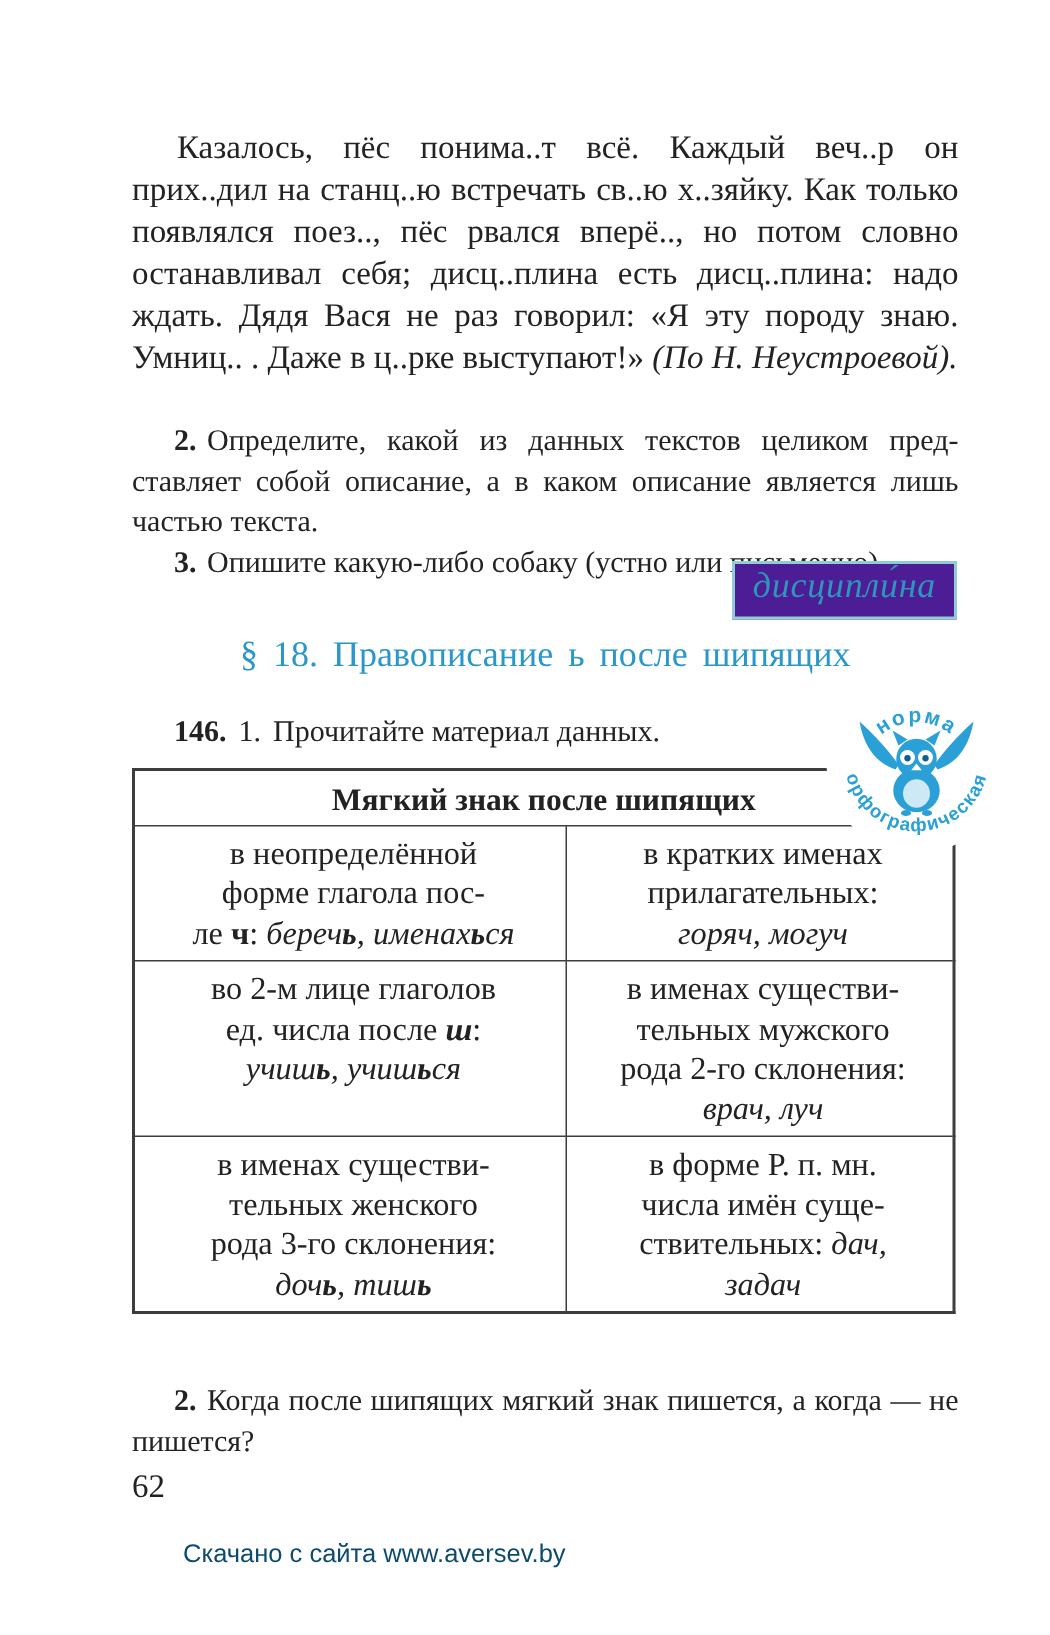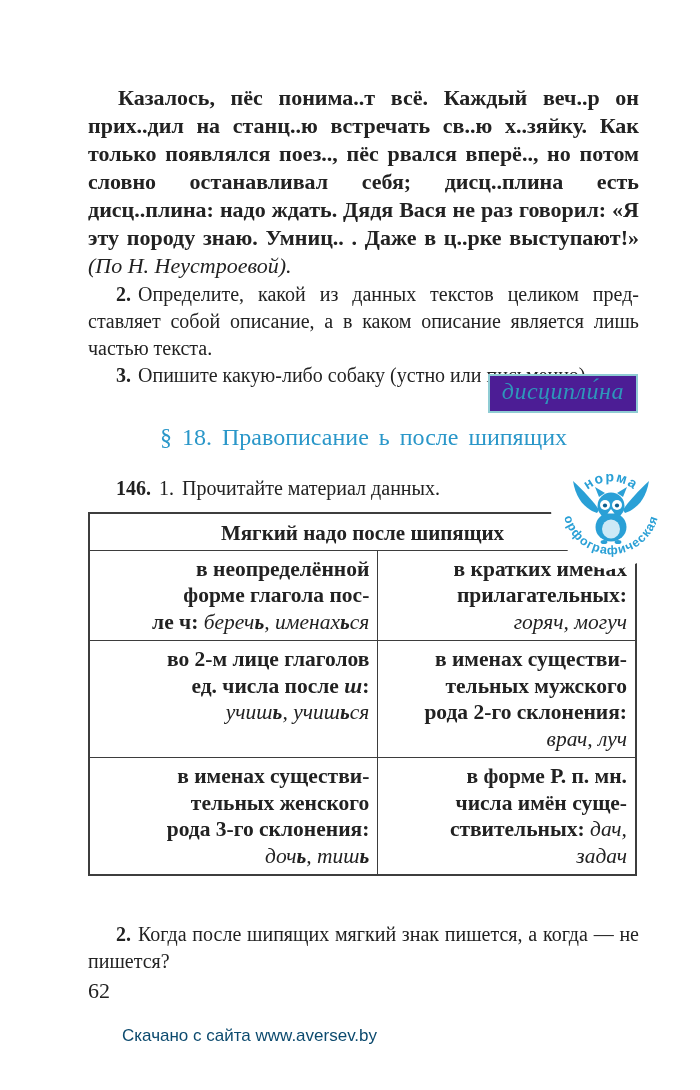--- a/index.html
+++ b/index.html
@@ -50,29 +50,29 @@
   
   #spelling-table{left:88px;top:512px;width:549px;border-collapse:collapse;z-index:1;}
   #spelling-table td{border:1.5px solid var(--line);}
   #spelling-table{border:2px solid var(--line);}
   .t-title{text-align:center;font-weight:bold;font-size:21px;height:37px;
     border-bottom:1px solid var(--line) !important;padding-top:4px;vertical-align:middle;}
   .t-col-head{background:var(--thead_bg);height:34px;text-align:center;vertical-align:middle;
     font-weight:bold;font-size:18.5px;letter-spacing:0.30em;
     border-bottom:2.5px solid var(--line) !important;}
   .t-cell{vertical-align:top;padding:5px 8px 5px 12px;font-size:21.5px;line-height:26.5px;
-    white-space:pre-line;text-align:right;}
+    white-space:pre-line;text-align:center;}
   .col-left{width:52.8%;}
   .col-right{width:47.2%;}
   .row-1 .t-cell{height:88px;}
   .row-2 .t-cell{height:114px;}
   .row-3 .t-cell{height:112px;}
 
   
-  .s-r{font-style:normal;font-weight:bold;}
+  .s-r{font-style:normal;font-weight:normal;}
   .s-b{font-weight:bold;}
   .s-i{font-style:italic;}
   .s-bi{font-weight:bold;font-style:italic;}
 
   
   #question{left:88px;top:921px;width:551px;font-size:20px;line-height:27px;
     text-align:justify;text-indent:28px;}
 
   
   #page-number{left:88px;top:978px;font-size:22px;}
@@ -127,21 +127,21 @@
         <path d="M60,60 L56.5,64.5 L63.5,64.5 Z" fill="#ffffff"></path>
         <ellipse cx="53" cy="93" rx="3.4" ry="2" fill="var(--owl)"></ellipse>
         <ellipse cx="67" cy="93" rx="3.4" ry="2" fill="var(--owl)"></ellipse>
       </g>
     </svg>
   </div>
 
   <table id="spelling-table" class="abs">
     <tbody>
         <tr>
-      <td colspan="2" class="t-title">Мягкий надо после шипящих</td>
+      <td colspan="2" class="t-title">Мягкий знак после шипящих</td>
     </tr>
     <tr class="row-1">
       <td class="t-cell col-left"><span class="s-r">в неопределённой
 форме глагола пос-
 ле </span><span class="s-b">ч</span><span class="s-r">: </span><span class="s-i">береч</span><span class="s-bi">ь</span><span class="s-i">, именах</span><span class="s-bi">ь</span><span class="s-i">ся</span></td>
       <td class="t-cell col-right"><span class="s-r">в кратких именах
 прилагательных:
 </span><span class="s-i">горяч, могуч</span></td>
     </tr>
     <tr class="row-2">

